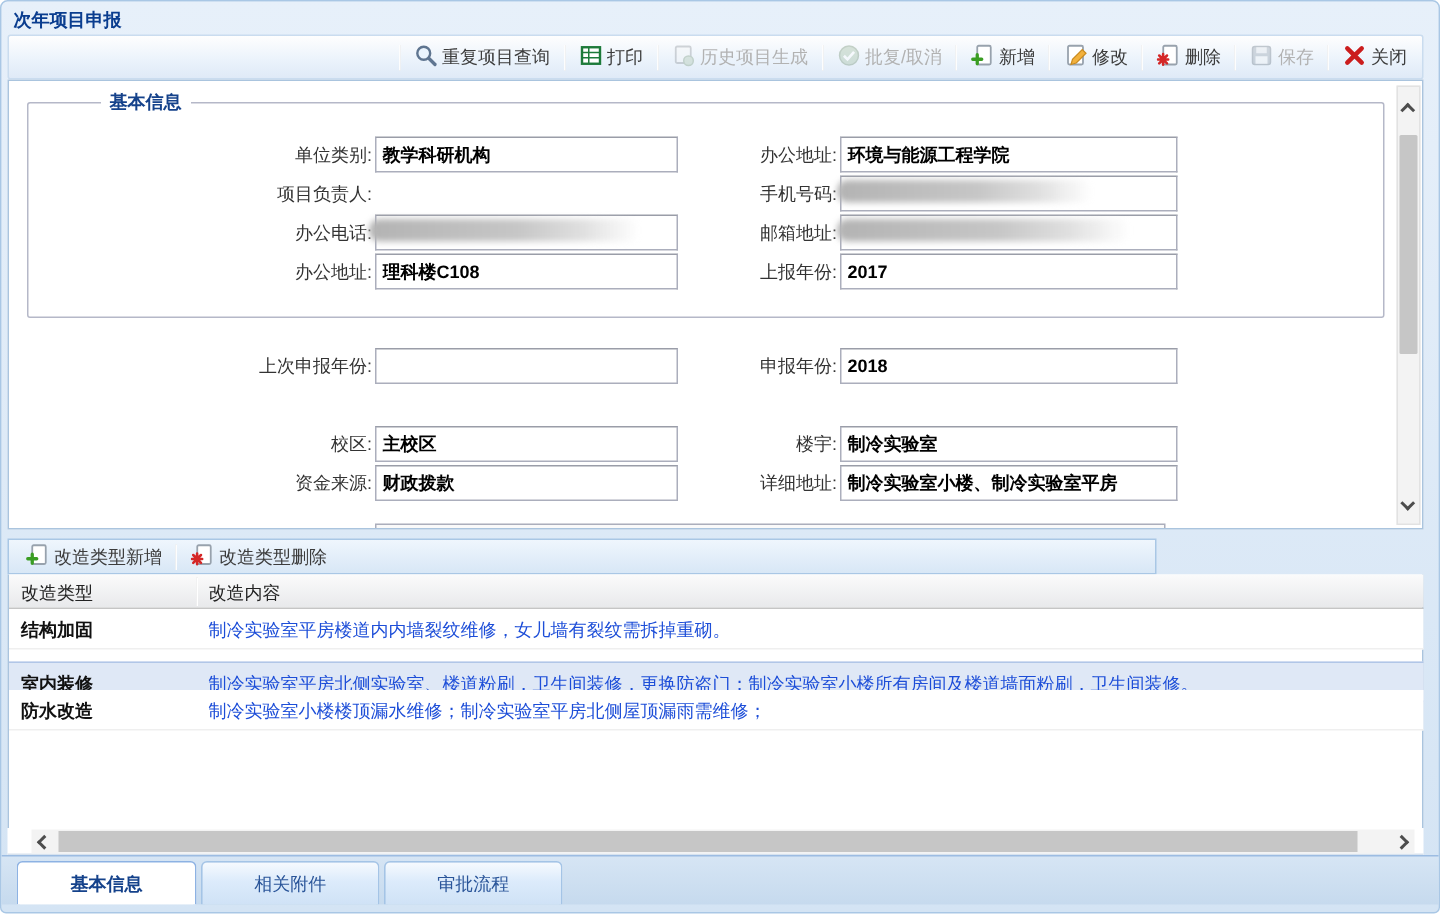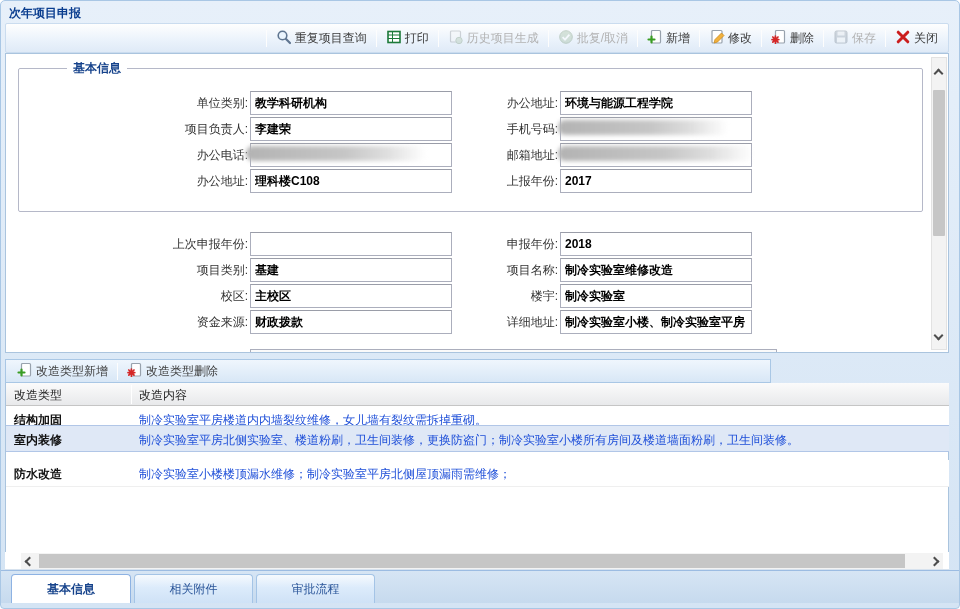--- a/index.html
+++ b/index.html
@@ -28,21 +28,21 @@
   fieldset.fs { position:absolute; left:12px; top:6px; width:905px; height:152px;
     border:1px solid #b5b8c8; border-radius:2px; }
   fieldset.fs legend { margin-left:48px; padding:0 6px; font-size:12px; font-weight:bold; color:#15428b; }
   .frow { position:absolute; left:0; width:944px; height:22px; }
   .flbl { position:absolute; top:4px; font-size:12px; color:#333; text-align:right; }
   .flbl.l { left:60px; width:182px; }
   .flbl.r { left:370px; width:182px; }
   .fin  { position:absolute; top:0; height:21px; border:1px solid #abaebc; border-top-color:#9a9da8;
     padding:11px 4px; font-size:12px; font-weight:bold; color:#000; font-family:inherit; background:#fff; }
   .fin.l { left:244px; width:202px; }
-  .fin.r { left:554px; width:192px; }
+  .fin.r { left:554px; width:225px; }
   .blob { position:absolute; height:15px; top:3px; border-radius:7px; filter:blur(2px);
     background:linear-gradient(90deg,#b3b3b3 0%,#c6c6c6 55%,#dedede 78%,rgba(255,255,255,0) 100%); }
   .partial-input { position:absolute; left:244px; top:295px; width:527px; height:14px;
     border:1px solid #abaebc; background:#fafafa; }
 
   
   .vscroll { position:absolute; left:925px; top:3px; width:16px; height:293px;
     background:#f3f3f3; border:1px solid #e2e2e2; }
   .vthumb { position:absolute; left:1px; top:32px; width:12px; height:146px; background:#c6c6c6; border-radius:1px; }
   .chev { position:absolute; width:7px; height:7px; border-right:2px solid #4d4d4d; border-bottom:2px solid #4d4d4d; }
@@ -180,21 +180,20 @@
     </fieldset>
 
     <div class="frow" style="top:37px">
       <span class="flbl l">单位类别:</span>
       <input class="fin l" value="教学科研机构" style="">
       <span class="flbl r">办公地址:</span>
       <input class="fin r" value="环境与能源工程学院" style="">
     </div>
     <div class="frow" style="top:63px">
       <span class="flbl l">项目负责人:</span>
-      <input class="fin l" value="李建荣" style="">
       <span class="flbl r">手机号码:</span>
       <input class="fin r" style="">
       <span class="blob" style="left:552px;width:170px"></span>
     </div>
     <div class="frow" style="top:89px">
       <span class="flbl l">办公电话:</span>
       <input class="fin l" style="">
       <span class="blob" style="left:240px;width:180px"></span>
       <span class="flbl r">邮箱地址:</span>
       <input class="fin r" style="">
@@ -206,26 +205,20 @@
       <span class="flbl r">上报年份:</span>
       <input class="fin r" value="2017" style="">
     </div>
 
     <div class="frow" style="top:178px">
       <span class="flbl l">上次申报年份:</span>
       <input class="fin l" value="" style="">
       <span class="flbl r">申报年份:</span>
       <input class="fin r" value="2018" style="">
     </div>
-    <div class="frow" style="top:204px">
-      <span class="flbl l">项目类别:</span>
-      <input class="fin l" value="基建" style="">
-      <span class="flbl r">项目名称:</span>
-      <input class="fin r" value="制冷实验室维修改造" style="">
-    </div>
     <div class="frow" style="top:230px">
       <span class="flbl l">校区:</span>
       <input class="fin l" value="主校区" style="">
       <span class="flbl r">楼宇:</span>
       <input class="fin r" value="制冷实验室" style="">
     </div>
     <div class="frow" style="top:256px">
       <span class="flbl l">资金来源:</span>
       <input class="fin l" value="财政拨款" style="">
       <span class="flbl r">详细地址:</span>
@@ -264,21 +257,21 @@
   <div class="grid-pane">
     <div class="ghead">
       <span class="gh c1">改造类型</span>
       <span class="ghdiv"></span>
       <span class="gh c2">改造内容</span>
     </div>
     <div class="grow" style="top:23px">
       <span class="gc-type">结构加固</span>
       <span class="gc-content">制冷实验室平房楼道内内墙裂纹维修，女儿墙有裂纹需拆掉重砌。</span>
     </div>
-    <div class="grow selected" style="top:42px">
+    <div class="grow selected" style="top:58px">
       <span class="gc-type">室内装修</span>
       <span class="gc-content">制冷实验室平房北侧实验室、楼道粉刷，卫生间装修，更换防盗门；制冷实验室小楼所有房间及楼道墙面粉刷，卫生间装修。</span>
     </div>
     <div class="grow" style="top:77px">
       <span class="gc-type">防水改造</span>
       <span class="gc-content">制冷实验室小楼楼顶漏水维修；制冷实验室平房北侧屋顶漏雨需维修；</span>
     </div>
   </div>
 
   <div class="hscroll">

